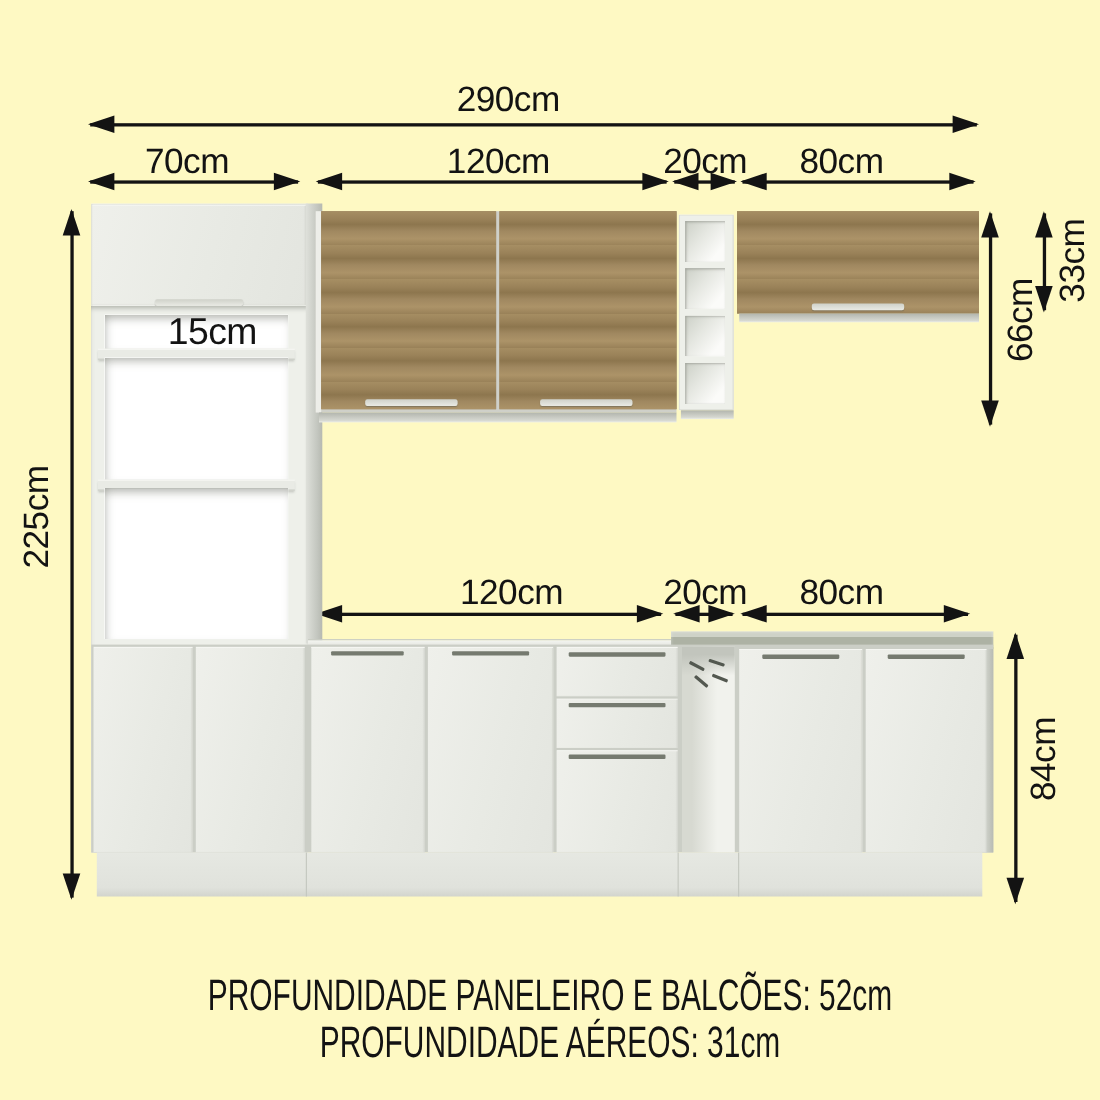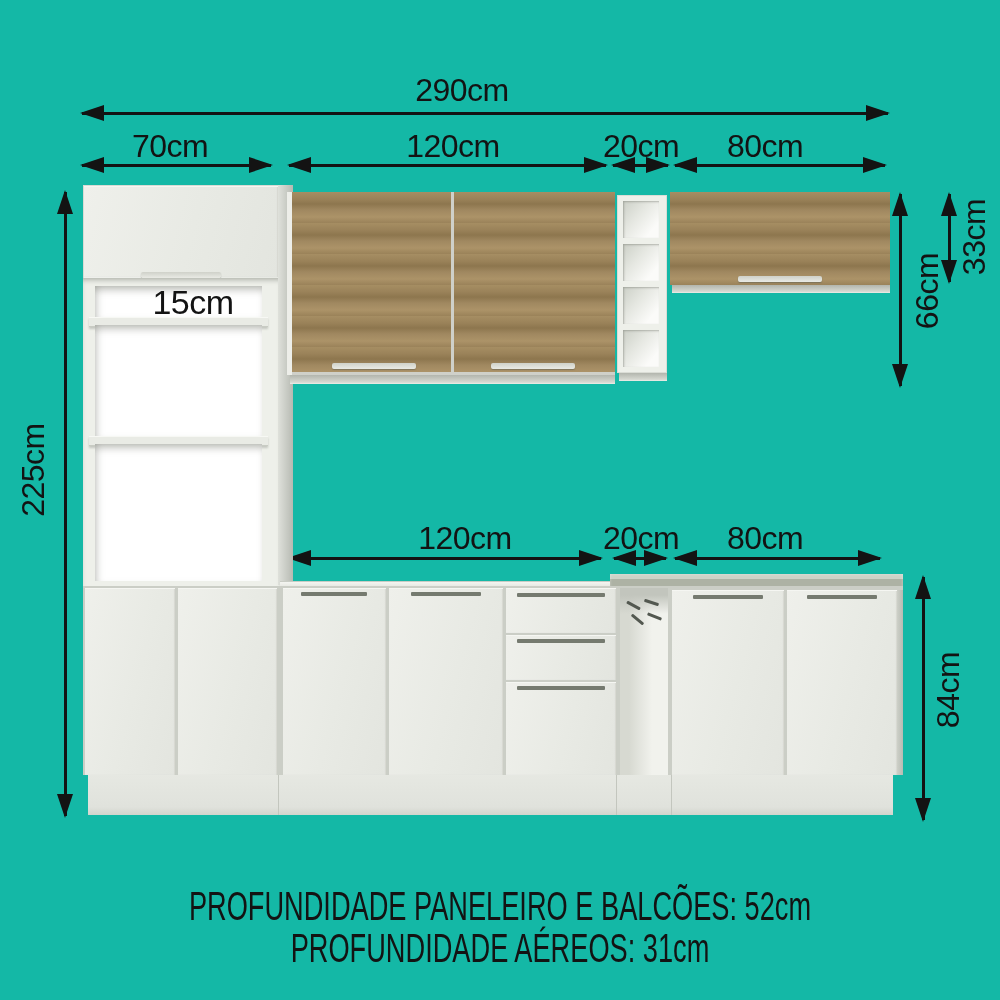--- a/index.html
+++ b/index.html
@@ -1,16 +1,16 @@
 <!DOCTYPE html>
 <html><head>
 <meta charset="utf-8">
 <style>
   html,body{margin:0;padding:0;background:#ffffff;}
-  .canvas{position:relative;width:1000px;height:1000px;background:#14b8a6;overflow:hidden;
+  .canvas{position:relative;width:1000px;height:1000px;background:#fef9c3;overflow:hidden;
           font-family:"Liberation Sans", sans-serif;color:#131313;}
 
   
   .arr-h{position:absolute;height:16px;}
   .arr-h .ln{position:absolute;left:2px;right:2px;top:6.5px;height:3px;background:#131313;}
   .arr-h .hl{position:absolute;left:0;top:0;width:0;height:0;
              border-top:8px solid transparent;border-bottom:8px solid transparent;
              border-right:24px solid #131313;}
   .arr-h .hr{position:absolute;right:0;top:0;width:0;height:0;
              border-top:8px solid transparent;border-bottom:8px solid transparent;

